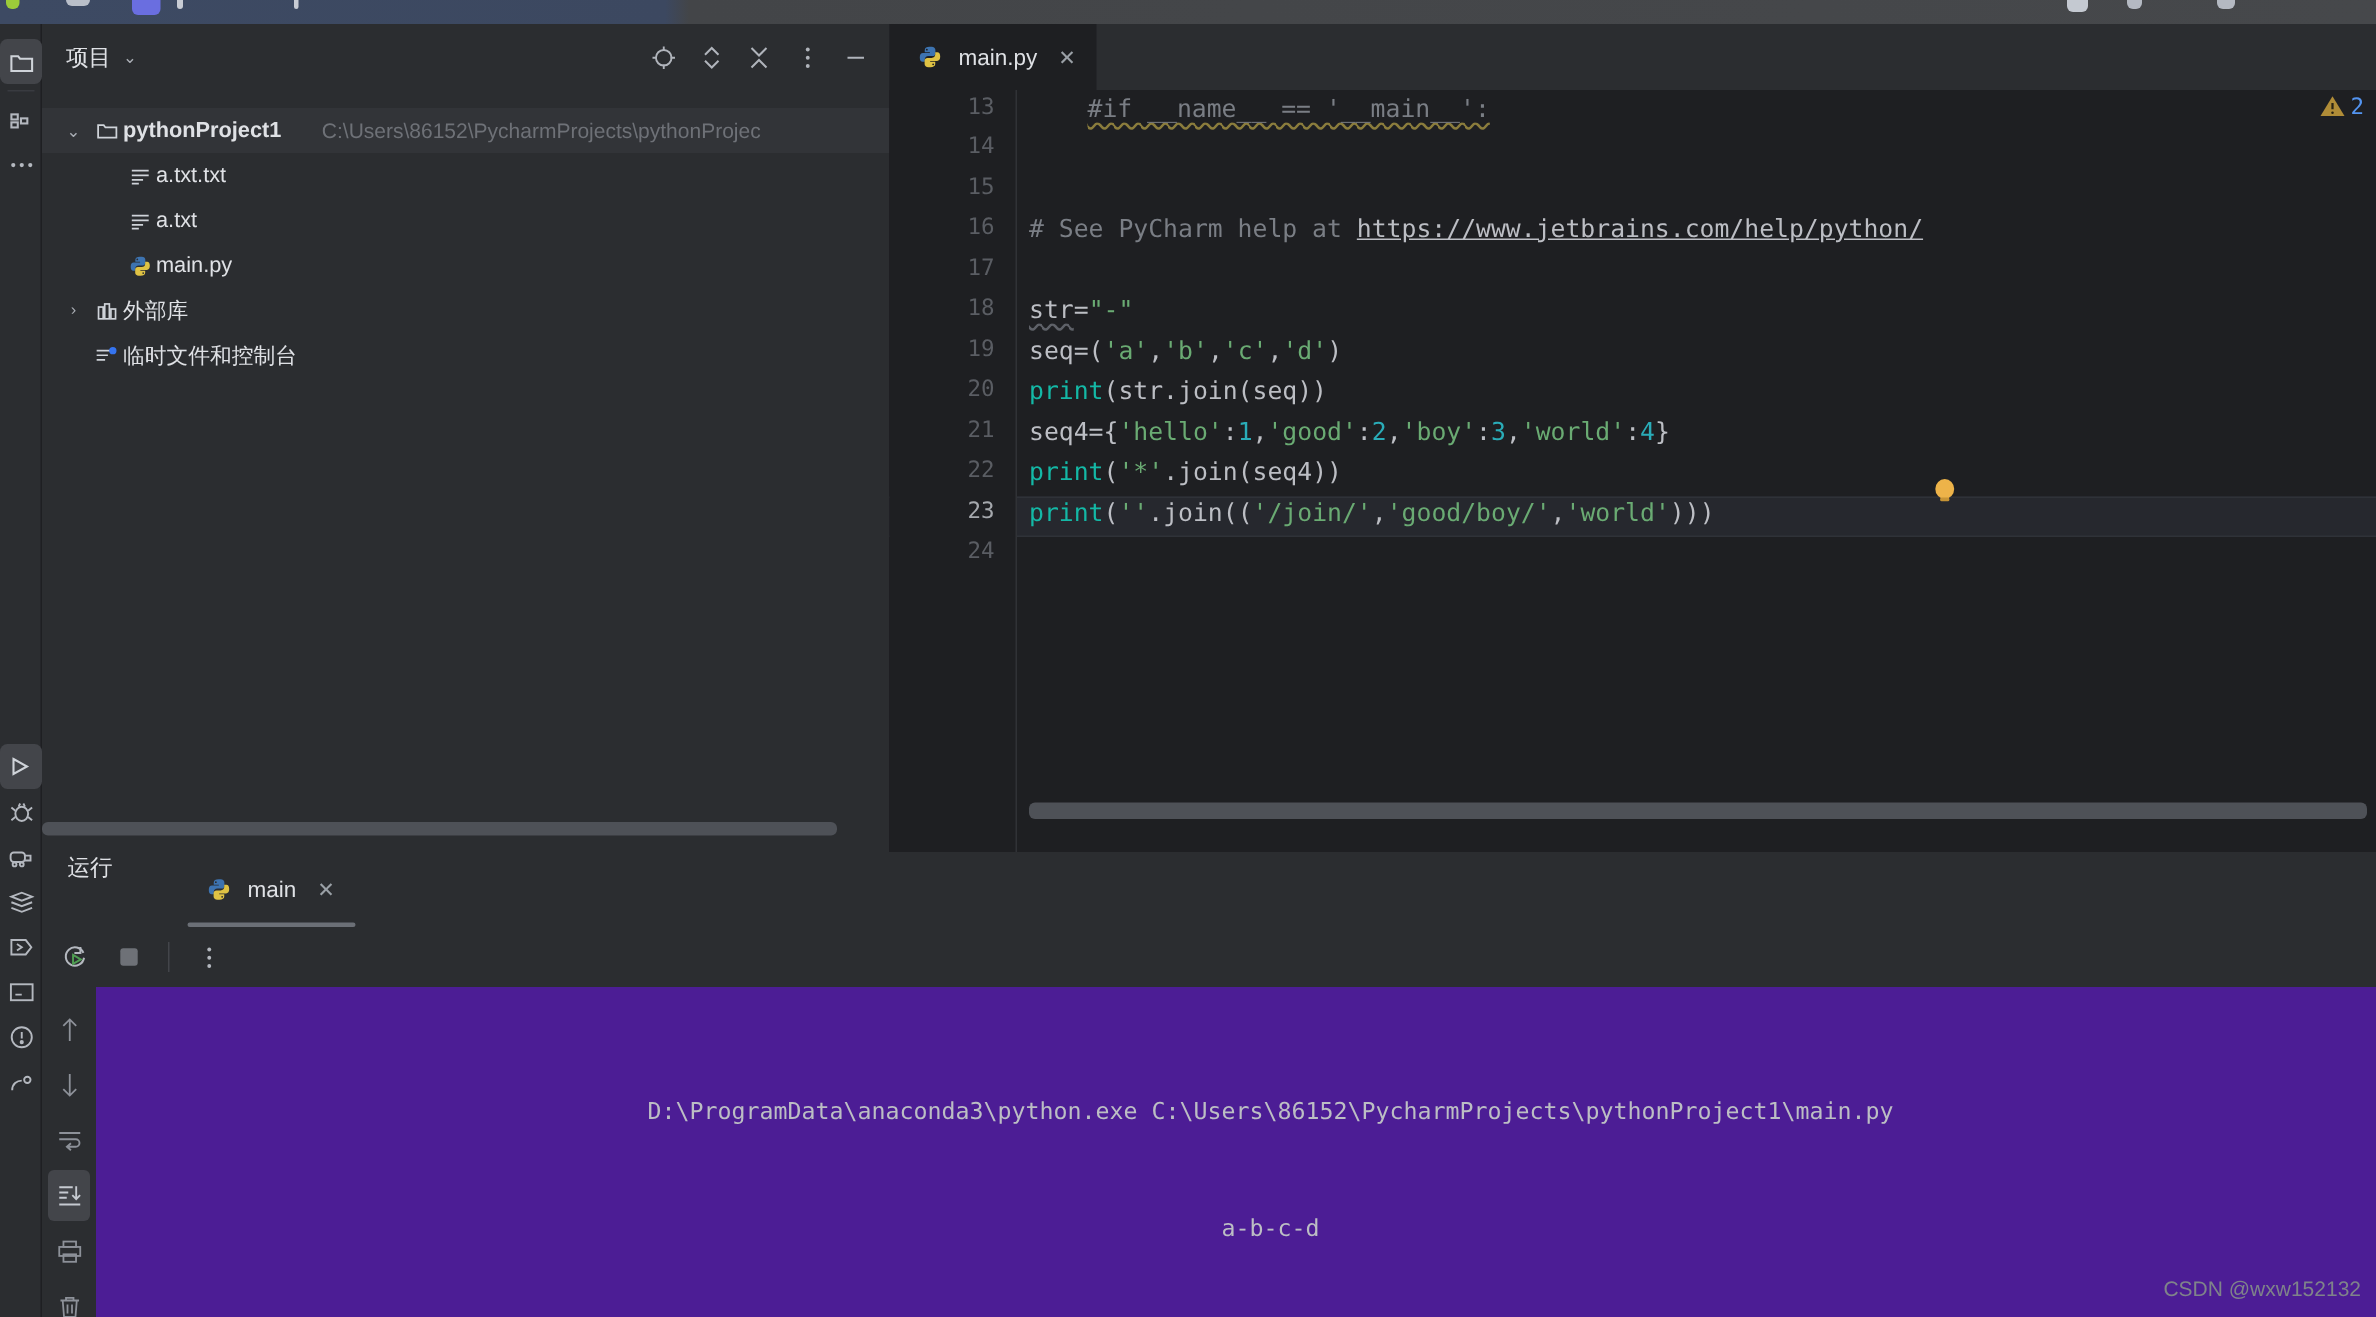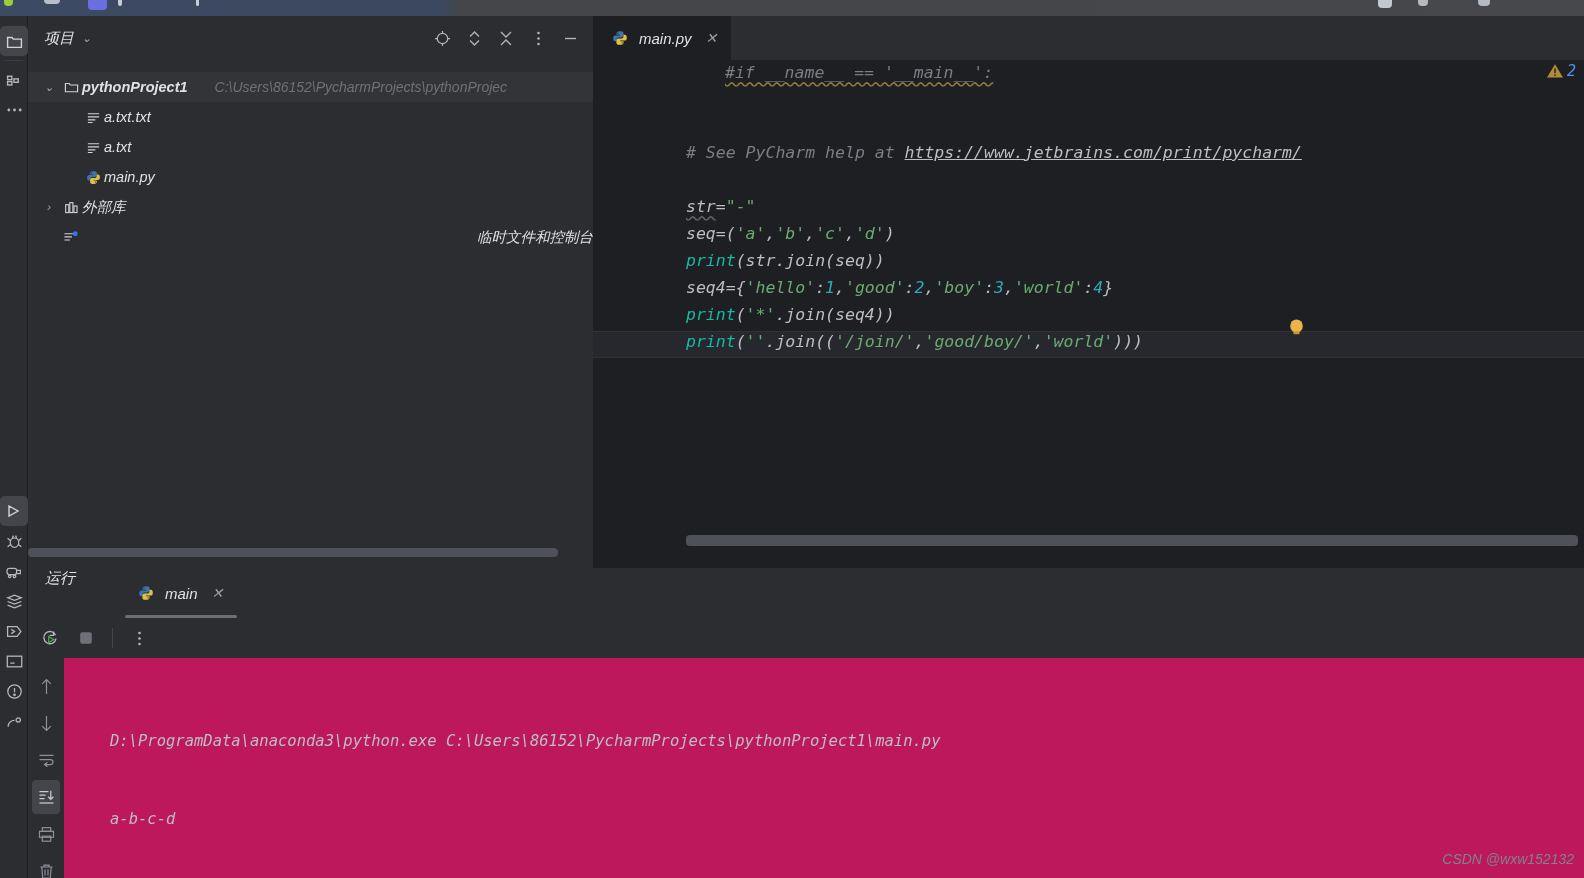--- a/index.html
+++ b/index.html
@@ -2,21 +2,21 @@
 <html><head>
 <meta charset="utf-8">
 <style>
   * { margin:0; padding:0; box-sizing:border-box; }
   html,body {
     width:1584px; height:878px; overflow:hidden;
     background:#1e1f22;
     font-family:"Liberation Sans", sans-serif;
     color:#dfe1e5;
   }
-  #app { position:relative; width:1584px; height:878px;font-style:italic; }
+  #app { position:relative; width:1584px; height:878px; }
 
   
   .os-strip { position:absolute; left:0; top:0; width:1584px; height:16px;
     background:linear-gradient(90deg,#3d4a63 0%,#3c4860 28%,#434548 29%,#46484b 100%); }
   .os-strip .blob { position:absolute; top:-6px; border-radius:4px; }
   .os-b1 { left:4px; width:9px; height:12px; background:#9ccc3a; }
   .os-b2 { left:44px; width:16px; height:10px; background:#b9bfc9; }
   .os-b3 { left:88px; width:19px; height:16px; background:#6a6ee0; border-radius:5px; }
   .os-b4 { left:118px; width:4px; height:12px; background:#c8ccd4; }
   .os-b5 { left:196px; width:3px; height:12px; background:#c8ccd4; }
@@ -47,21 +47,21 @@
   .trow { display:flex; align-items:center; height:30px; padding-left:10px; cursor:pointer;
     white-space:nowrap; }
   .trow.sel { background:#323438; }
   .twist { width:22px; text-align:center; color:#a9adb4; font-size:11px; flex:none; }
   .ticon { width:22px; flex:none; display:flex; align-items:center; justify-content:center; }
   .tlabel { color:#dfe1e5; }
   .tlabel.bold { font-weight:bold; }
   .tpath { color:#6e7177; margin-left:27px; font-size:14px; }
   .indent1 { padding-left:54px; }
   .indent-lib { padding-left:10px; }
-  .indent-scr { padding-left:32px;justify-content:space-between; }
+  .indent-scr { padding-left:32px; }
 
   .proj-scroll { position:absolute; left:0; bottom:10px; width:565px; height:10px; }
   .proj-scroll i { position:absolute; left:0; top:0; width:530px; height:9px;
     background:#4e5157; border-radius:4px; }
 
   
   .editor { position:absolute; left:593px; top:16px; right:0; height:552px; background:#1e1f22; }
   .tabbar { height:44px; display:flex; align-items:flex-end; background:#2b2d30; position:relative; }
   .tab { height:44px; display:flex; align-items:center; gap:8px; padding:0 14px 0 16px;
     background:#1e1f22; cursor:pointer; position:relative; }
@@ -114,23 +114,23 @@
     display:flex; align-items:center; padding-left:6px; gap:4px; }
   .rt-btn { width:32px; height:30px; display:flex; align-items:center; justify-content:center;
     color:#b4b8bf; cursor:pointer; }
   .rt-div { width:1px; height:20px; background:#43454a; margin:0 6px; }
 
   .con-gutter { position:absolute; left:0; top:90px; width:36px; bottom:0; background:#2b2d30; }
   .cg-btn { width:28px; height:34px; margin:3px 4px; display:flex; align-items:center; justify-content:center;
     color:#8d9199; cursor:pointer; border-radius:4px; }
   .cg-btn.active { background:#43454a; color:#c6cad1; }
 
-  .console { position:absolute; left:36px; top:90px; right:0; bottom:0; background:#be185d;
+  .console { position:absolute; left:36px; top:90px; right:0; bottom:0; background:#4c1d95;
     font-family:"DejaVu Sans Mono", monospace; font-size:15.5px; color:#bcbec4;
-    padding:18px 0 0 46px; line-height:26px; white-space:pre; }
+    padding:18px 0 0 46px; line-height:26px; white-space:pre;text-align:center; }
   .con-line { display:block; }
 
   .watermark { position:absolute; right:10px; bottom:11px; color:#7f838a; font-size:14px; }
 </style>
 </head>
 <body>
 
 <div id="app">
 
   <div class="os-strip">
@@ -339,25 +339,39 @@
             <path d="M8.3 14.8c2 0 3.2-.7 3.2-2.1v-1.5H8.1v-.6h4.6c1.3 0 2.1-1 2.1-2.9 0-1.9-.7-2.9-1.9-2.9h-1.4v1.6c0 1.3-1.1 2.2-2.4 2.2H6.3c-1.1 0-1.9.8-1.9 1.8v2.3c0 1.2 1 2.1 2.5 2.1zM10.1 13.5a.62.62 0 1 1 0-1.24.62.62 0 0 1 0 1.24z" fill="#dfc244"></path>
           </svg>
         </span>
         <span class="tab-label">main.py</span>
         <span class="tab-close">✕</span>
       </div>
     </div>
 
     <div class="code-wrap">
       <div class="hl-line" style="top:271px"></div>
+      <div class="gutter">
+        <span class="ln" style="top:2px">13</span>
+        <span class="ln" style="top:28px">14</span>
+        <span class="ln" style="top:55px">15</span>
+        <span class="ln" style="top:82px">16</span>
+        <span class="ln" style="top:109px">17</span>
+        <span class="ln" style="top:136px">18</span>
+        <span class="ln" style="top:163px">19</span>
+        <span class="ln" style="top:190px">20</span>
+        <span class="ln" style="top:217px">21</span>
+        <span class="ln" style="top:244px">22</span>
+        <span class="ln cur" style="top:271px">23</span>
+        <span class="ln" style="top:298px">24</span>
+      </div>
 
       <div class="code">
         <span class="cline" style="top:0px"><span class="k-cmt wavy">#if __name__ == '__main__':</span></span>
         <span class="cline" style="top:53px"></span>
-        <span class="cline" style="top:80px"><span class="k-cmt"># See PyCharm help at </span><span class="k-link">https://www.jetbrains.com/print/pycharm/</span></span>
+        <span class="cline" style="top:80px"><span class="k-cmt"># See PyCharm help at </span><span class="k-link">https://www.jetbrains.com/help/python/</span></span>
         <span class="cline" style="top:107px"></span>
         <span class="cline" style="top:134px"><span class="k-txt wavy-g">str</span><span class="k-txt">=</span><span class="k-str">"-"</span></span>
         <span class="cline" style="top:161px"><span class="k-txt">seq</span><span class="k-txt">=(</span><span class="k-str">'a'</span><span class="k-txt">,</span><span class="k-str">'b'</span><span class="k-txt">,</span><span class="k-str">'c'</span><span class="k-txt">,</span><span class="k-str">'d'</span><span class="k-txt">)</span></span>
         <span class="cline" style="top:188px"><span class="k-fn">print</span><span class="k-txt">(str.join(seq))</span></span>
         <span class="cline" style="top:215px"><span class="k-txt">seq4={</span><span class="k-str">'hello'</span><span class="k-txt">:</span><span class="k-num">1</span><span class="k-txt">,</span><span class="k-str">'good'</span><span class="k-txt">:</span><span class="k-num">2</span><span class="k-txt">,</span><span class="k-str">'boy'</span><span class="k-txt">:</span><span class="k-num">3</span><span class="k-txt">,</span><span class="k-str">'world'</span><span class="k-txt">:</span><span class="k-num">4</span><span class="k-txt">}</span></span>
         <span class="cline" style="top:242px"><span class="k-fn">print</span><span class="k-txt">(</span><span class="k-str">'*'</span><span class="k-txt">.join(seq4))</span></span>
         <span class="cline" style="top:269px"><span class="k-fn">print</span><span class="k-txt">(</span><span class="k-str">''</span><span class="k-txt">.join((</span><span class="k-str">'/join/'</span><span class="k-txt">,</span><span class="k-str">'good/boy/'</span><span class="k-txt">,</span><span class="k-str">'world'</span><span class="k-txt">)))</span></span>
         <span class="cline" style="top:296px"></span>
       </div>
 

